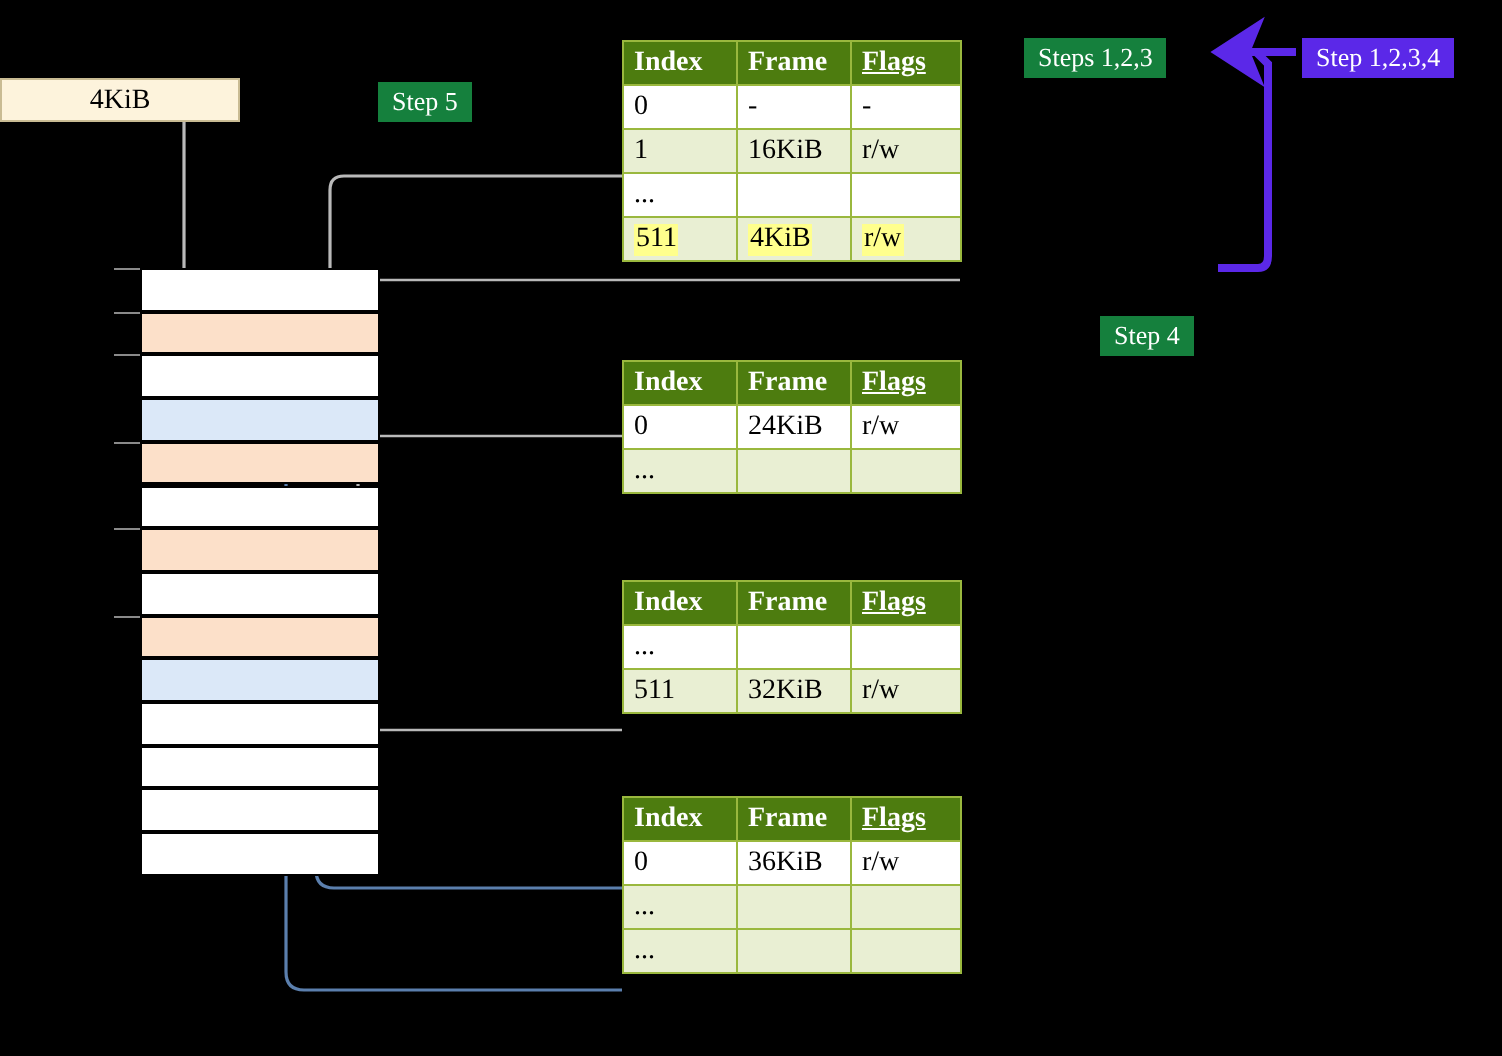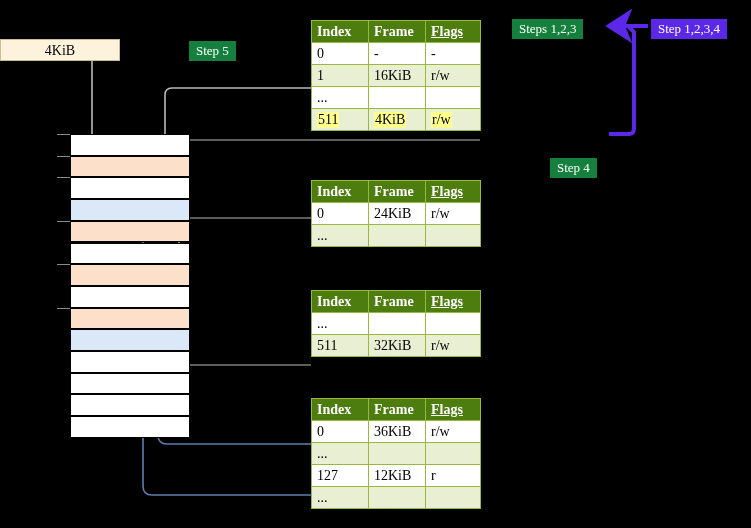--- a/index.html
+++ b/index.html
@@ -308,25 +308,20 @@
         <tr class="plain">
           <td class="c-index">0</td>
           <td class="c-frame">36KiB</td>
           <td class="c-flags">r/w</td>
         </tr>
         <tr class="alt">
           <td class="c-index">...</td>
           <td class="c-frame"></td>
           <td class="c-flags"></td>
         </tr>
-        <tr class="plain">
-          <td class="c-index">127</td>
-          <td class="c-frame">12KiB</td>
-          <td class="c-flags">r</td>
-        </tr>
         <tr class="alt">
           <td class="c-index">...</td>
           <td class="c-frame"></td>
           <td class="c-flags"></td>
         </tr>
       </tbody>
     </table>
 
 </div>
 

